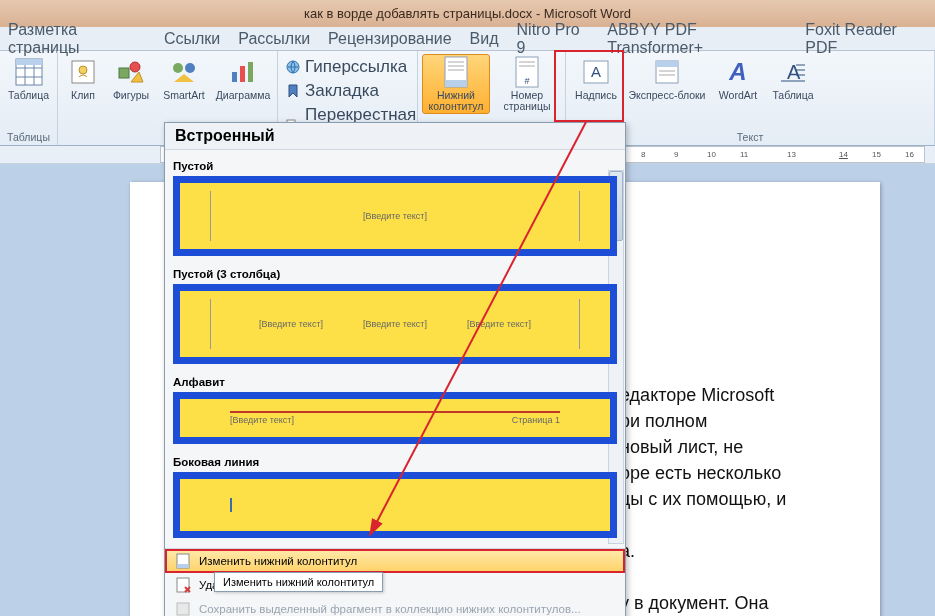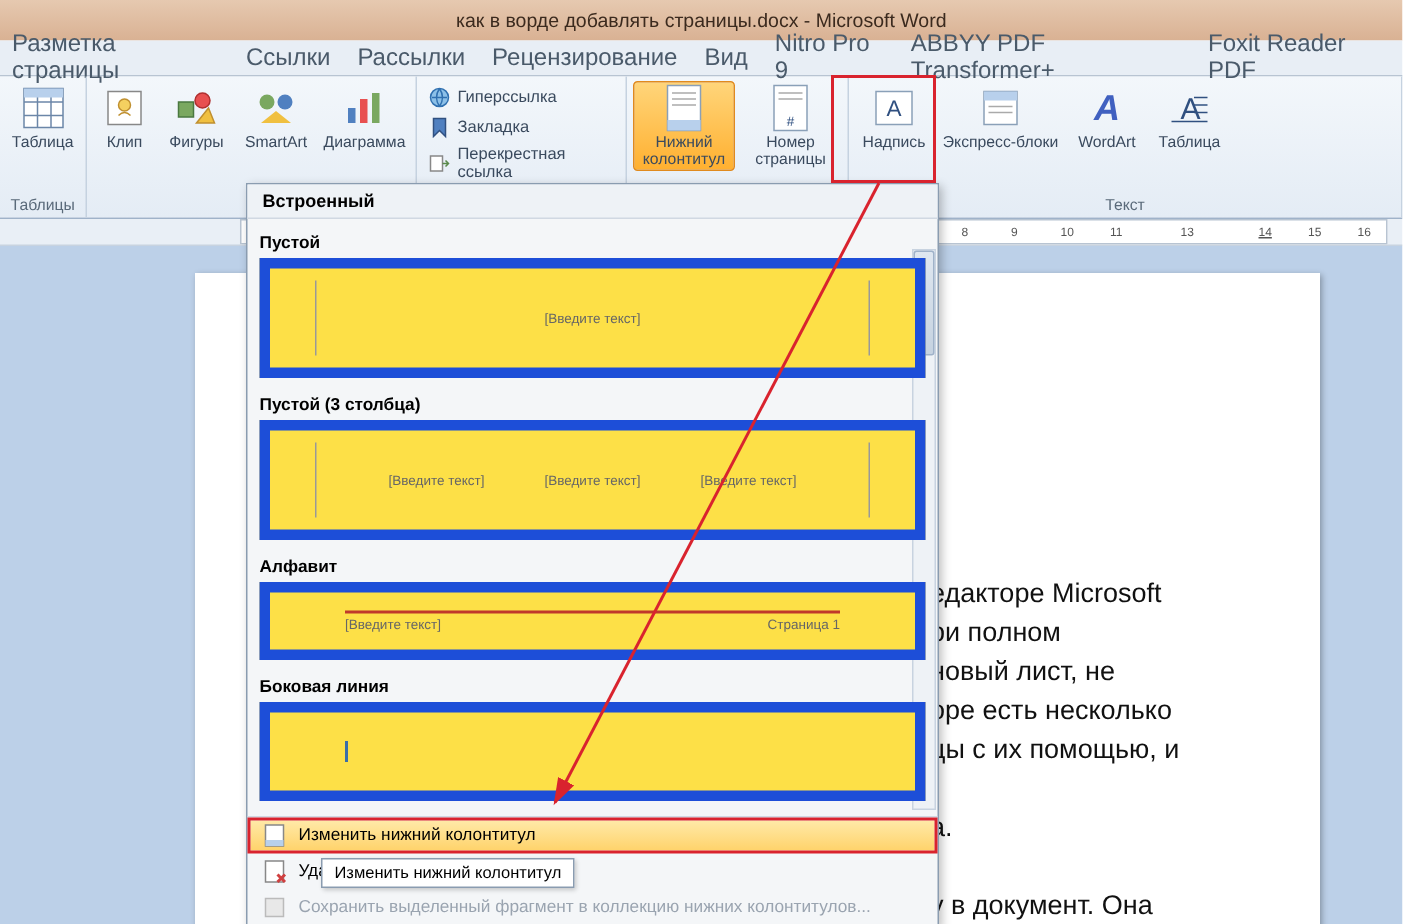--- a/index.html
+++ b/index.html
@@ -13,32 +13,32 @@
 .ribbon { height: 95px; background: linear-gradient(#f3f7fb, #e4ecf5); border-bottom: 1px solid #9fb2c9; display: flex; font-size: 11px; color: #3a4a5e; }
 .group { border-right: 1px solid #c5d2e0; display: flex; flex-direction: column; justify-content: space-between; padding: 3px 4px 0 4px; }
 .group-label { text-align: center; font-size: 10.5px; color: #5a6a7a; padding: 2px 0; }
 .btns { display: flex; gap: 3px; align-items: flex-start; flex: 1; }
 .bigbtn { display: flex; flex-direction: column; align-items: center; justify-content: flex-start; width: 56px; padding: 2px 2px; border-radius: 3px; cursor: pointer; text-align: center; }
 .bigbtn.highlighted { width: 68px; }
 .bigbtn.sel { background: linear-gradient(#ffd57a, #ffb030); border: 1px solid #e08a1e; padding: 1px 1px; }
 .bigbtn .ic { width: 32px; height: 32px; margin-bottom: 2px; display: flex; align-items: center; justify-content: center; }
 .bigbtn .lbl { font-size: 10.5px; line-height: 11px; }
 .smallrows { display: flex; flex-direction: column; gap: 2px; padding-top: 2px; }
-.smallbtn { display: flex; align-items: center; gap: 4px; font-size: 11px; padding: 1px 3px; cursor: pointer; }
+.smallbtn { display: flex; align-items: center; gap: 4px; font-size: 17px; padding: 1px 3px; cursor: pointer; }
 .smallbtn .ic { width: 16px; height: 16px; display:flex; align-items:center; justify-content:center; }
 
 .ruler { height: 18px; background: #e9eff6; border-bottom: 1px solid #c8d3e0; position: relative; font-size: 8px; color: #555; }
 .ruler .ticks { position: absolute; left: 160px; right: 10px; top: 0; bottom: 0; background: #fff; border: 1px solid #b8c4d2; }
 .ruler .num { position: absolute; top: 3px; }
 
 .docarea { position: absolute; left: 0; right: 0; top: 164px; bottom: 0; background: #bcd0e8; overflow: hidden; }
 .page { position: absolute; left: 130px; top: 18px; width: 750px; height: 1000px; background: #fff; box-shadow: 1px 1px 4px rgba(0,0,0,0.3); padding: 60px 70px; font-family: "Times New Roman", serif; font-size: 18px; line-height: 26px; color: #111; }
 
 .dropdown { position: absolute; left: 164px; top: 122px; width: 462px; background: #f4f6f8; border: 1px solid #8a9cb0; box-shadow: 2px 2px 6px rgba(0,0,0,0.25); z-index: 50; }
-.dd-header { font-weight: bold; font-size: 12px; padding: 4px 10px; background: #eef2f6; border-bottom: 1px solid #d0d8e2; }
+.dd-header { font-weight: bold; font-size: 16px; padding: 4px 10px; background: #eef2f6; border-bottom: 1px solid #d0d8e2; }
 .dd-body { max-height: 410px; overflow-y: auto; padding: 4px 8px 4px 8px; position: relative; }
 .dd-section-title { font-weight: bold; font-size: 11.5px; padding: 6px 0 4px 0; }
 .dd-preview { border: 7px solid #1d4ed8; background: #fde047; height: 80px; margin-bottom: 6px; position: relative; font-size: 9px; color: #666; }
 .dd-preview.alpha { height: 52px; }
 .dd-preview .inner { position: absolute; left: 30px; right: 30px; top: 8px; bottom: 8px; border-left: 1px solid #999; border-right: 1px solid #999; display: flex; align-items: center; justify-content: center; gap: 40px; }
 .dd-preview.alpha .inner { border: none; left: 50px; right: 50px; flex-direction: column; gap: 2px; }
 .dd-preview.alpha .line { width: 100%; height: 2px; background: #c0392b; }
 .dd-preview.alpha .row { display: flex; justify-content: space-between; width: 100%; font-size: 9px; }
 .dd-footer { border-top: 1px solid #d0d8e2; }
 .dd-item { display: flex; align-items: center; gap: 8px; padding: 4px 10px; font-size: 11.5px; cursor: pointer; }

